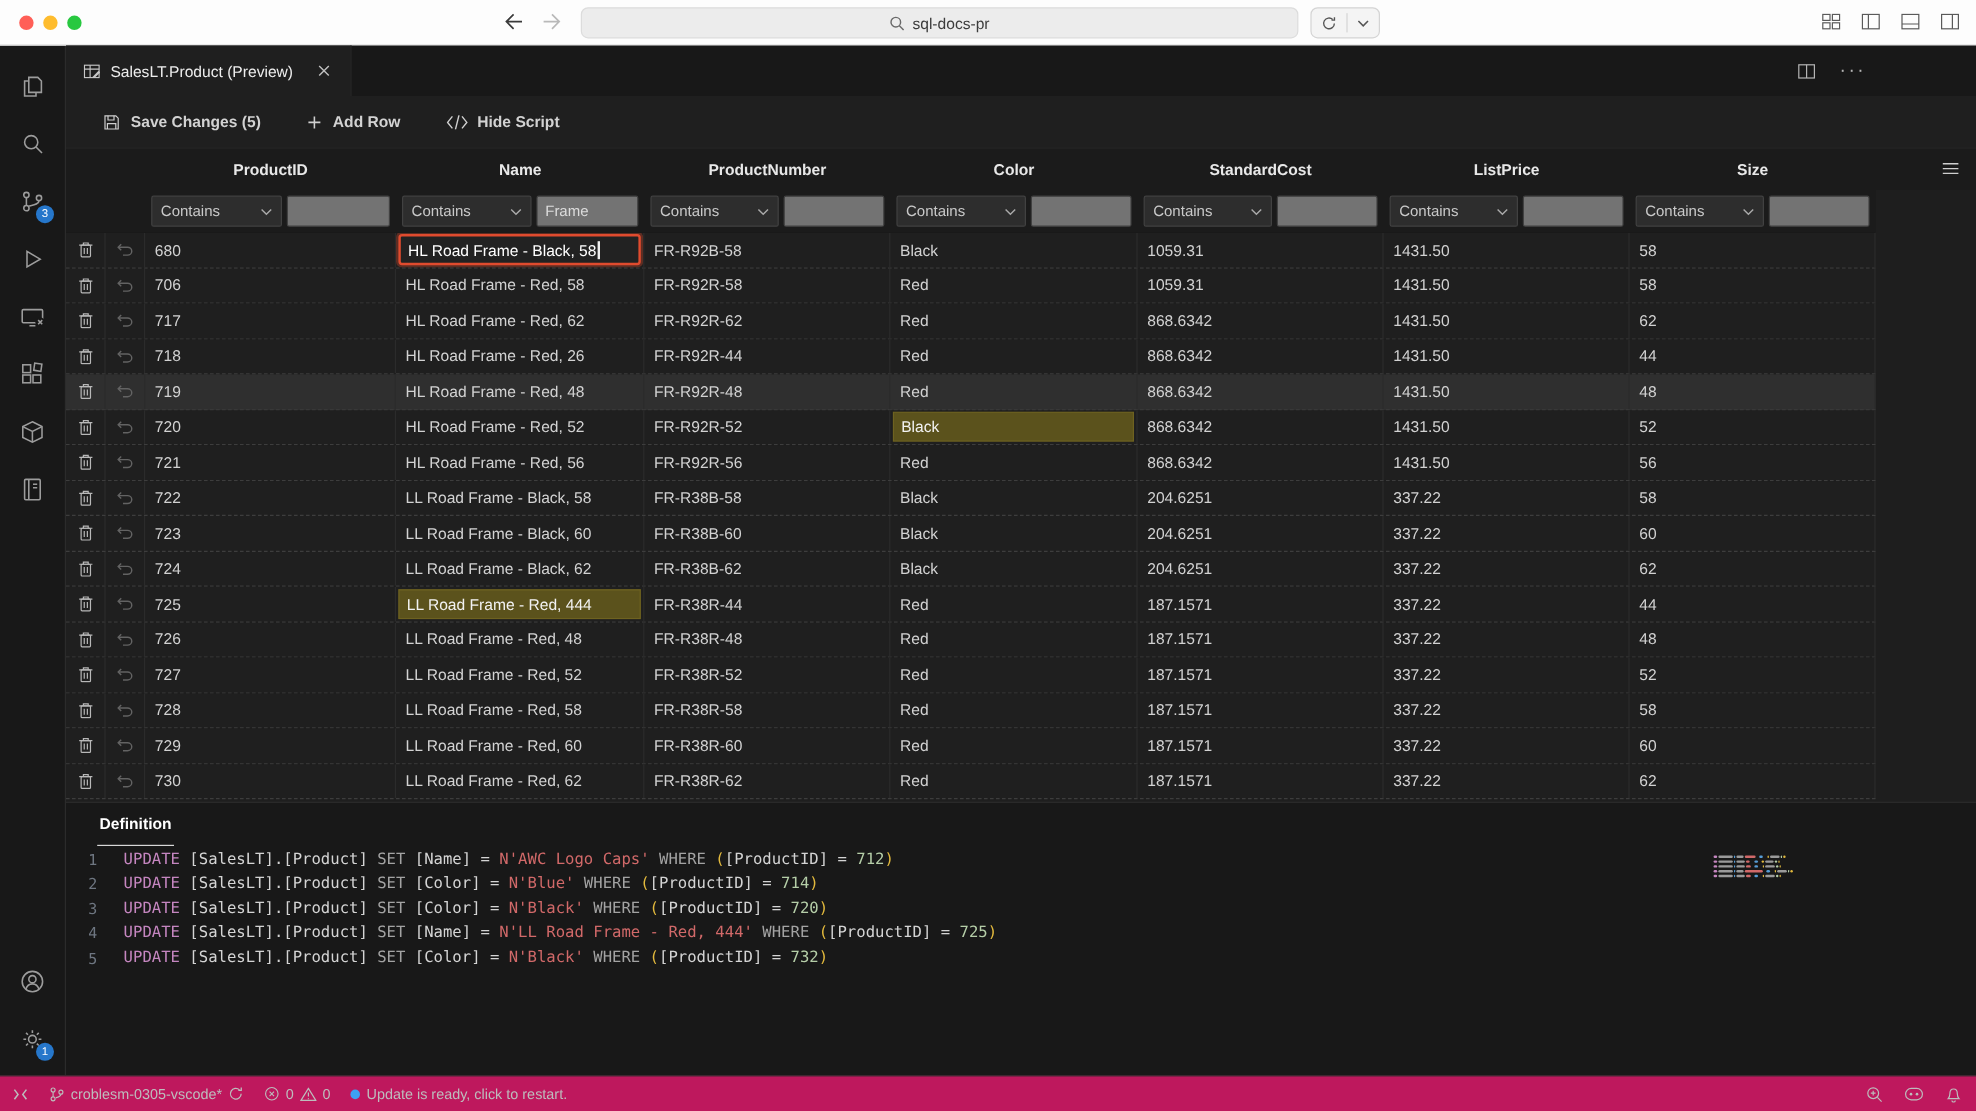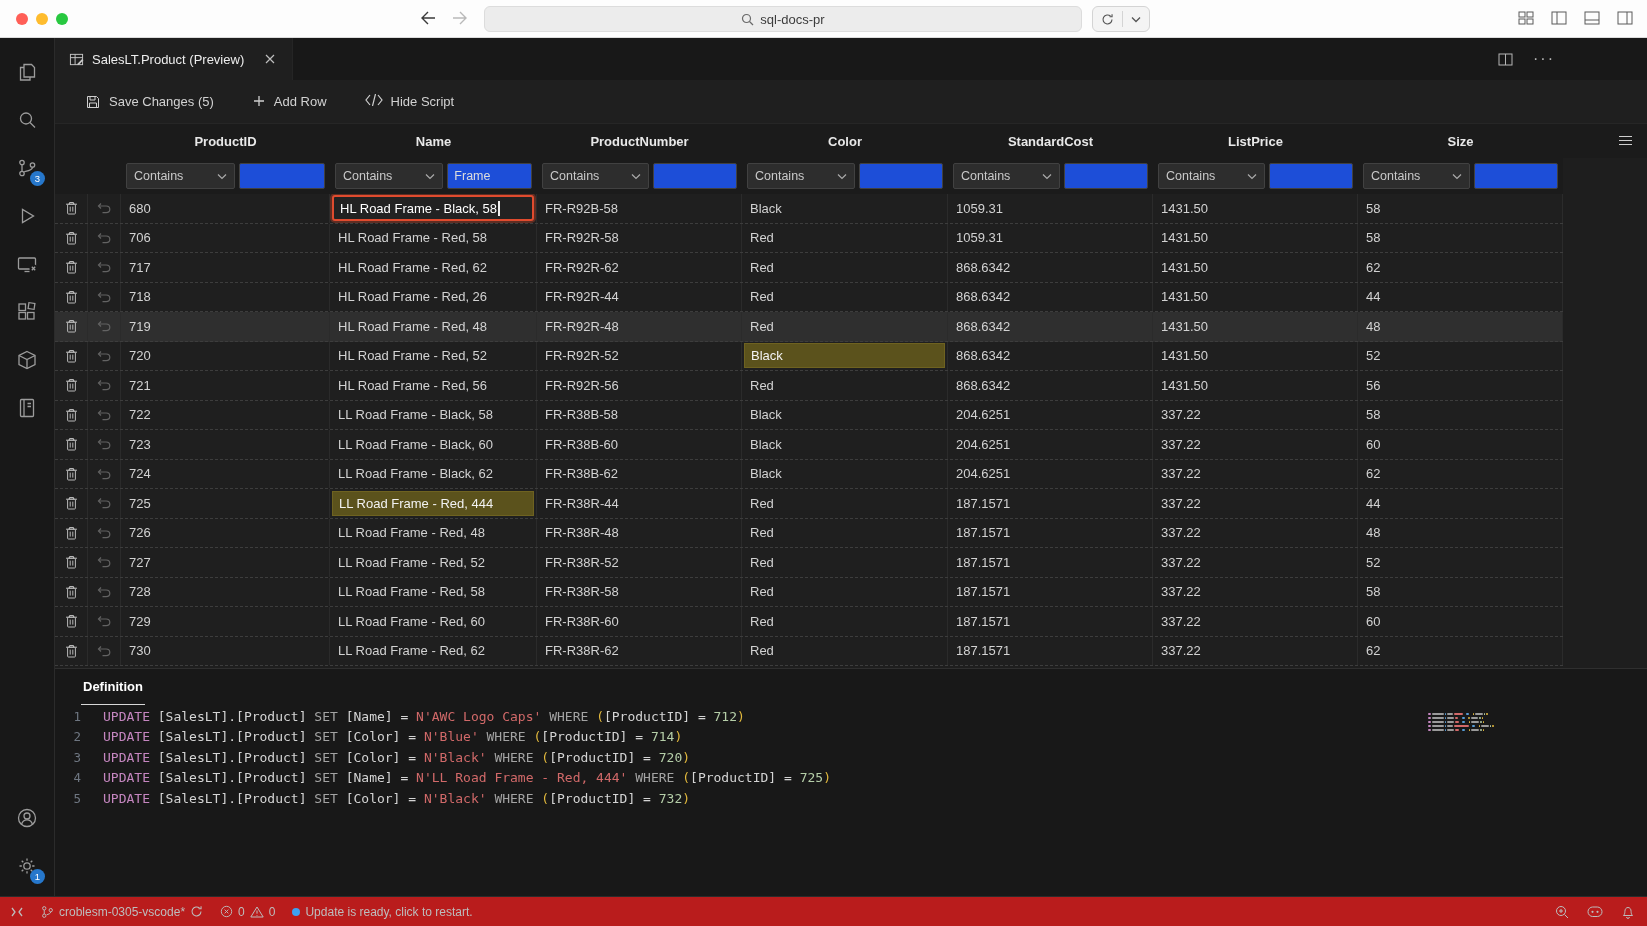--- a/index.html
+++ b/index.html
@@ -33,39 +33,39 @@
 
   
   .tabstrip{height:42px;background:#181818;display:flex;align-items:stretch;flex:0 0 42px;position:relative}
   .tab{background:#1f1f1f;display:flex;align-items:center;gap:8px;padding:0 12px 0 14px;border-right:1px solid #252525;color:#ededed}
   .tab-close{display:flex;align-items:center;justify-content:center;width:20px;height:20px;border-radius:4px;margin-left:8px}
   .tab-actions{position:absolute;right:92px;top:0;height:42px;display:flex;align-items:center;gap:20px;color:#b5b5b5}
   .moredots{font-size:16px;letter-spacing:2px;color:#b5b5b5}
 
   
   .toolbar{height:44px;background:#1f1f1f;border-bottom:1px solid #262626;display:flex;align-items:center;padding-left:30px;flex:0 0 44px}
-  .tb-btn{display:flex;align-items:flex-start;gap:8px;color:#d2d2d2;margin-right:38px;cursor:pointer;font-weight:400}
+  .tb-btn{display:flex;align-items:center;gap:8px;color:#d2d2d2;margin-right:38px;cursor:pointer;font-weight:700}
   .tb-right{margin-left:auto;display:flex;align-items:center;gap:10px;margin-right:84px}
   .tb-label{color:#c8c8c8}
   .combo{width:270px;height:26px;background:#2d2d2d;border:1px solid #404040;border-radius:3px;display:flex;align-items:center;
     justify-content:space-between;padding:0 8px;color:#d8d8d8}
   .bluebtn{width:27px;height:26px;background:#2a8ae0;border-radius:4px;display:flex;align-items:center;justify-content:center;cursor:pointer}
 
   
   .gridwrap{flex:1;min-height:0;display:flex;flex-direction:column;overflow:hidden;background:#1e1e1e}
   .gridcols{display:grid;grid-template-columns:33px 33px 209px 207px 205px 206px 205px 205px 205px;width:1508px}
   .grid-headerbar{position:relative;background:#1b1b1b;flex:0 0 34px}
   .grid-header{height:34px;align-items:center}
   .hcell{font-weight:bold;color:#e8e8e8;text-align:center;font-size:13px;overflow:hidden;white-space:nowrap}
   .hamburger{position:absolute;right:14px;top:11px}
   .filter-row{height:36px;background:#1b1b1b;align-items:center;flex:0 0 36px}
   .fcell{display:flex;gap:4px;padding:0 5px;align-items:center;height:100%}
   .fsel{flex:0 0 55%;height:26px;background:#2d2d2d;border:1px solid #414141;border-radius:2px;display:flex;align-items:center;
     justify-content:space-between;padding:0 7px;color:#c9c9c9;font-size:12.5px;cursor:pointer}
-  .finput{flex:1;min-width:0;height:26px;background:#1d4ed8;border:1px solid #414141;border-radius:2px;color:#dddddd;
+  .finput{flex:1;min-width:0;height:26px;background:#737373;border:1px solid #414141;border-radius:2px;color:#dddddd;
     padding:0 6px;font-size:12.5px;font-family:"Liberation Sans",sans-serif;outline:none}
   .grid-body{flex:1;overflow:hidden}
   .grow{height:29.5px;border-bottom:1px dashed #3d3d3d;background:#1f1f1f;color:#d2d2d2}
   .grow.hover{background:#2f2f2f}
   .gcell{display:flex;align-items:center;padding:0 8px;border-right:1px solid #2b2b2b;overflow:hidden;white-space:nowrap;height:100%}
   .gcell.icon-col{justify-content:center;padding:0;cursor:pointer}
   .gcell.editwrap,.gcell.dirtywrap{padding:0 2px}
   .editbox{flex:1;display:flex;align-items:center;height:26px;padding:0 6px;background:#222222;border:2px solid #e04b2e;
     border-radius:3px;box-shadow:0 0 0 2px rgba(224,75,46,.33);color:#ffffff}
   .caret{width:1.5px;height:15px;background:#eeeeee;margin-left:1px}
@@ -81,21 +81,21 @@
   .codearea{flex:1;position:relative;font-family:"DejaVu Sans Mono",monospace;font-size:13px;line-height:20.4px;padding-top:2px;overflow:hidden}
   .code-line{display:flex}
   .ln{width:48px;flex:0 0 48px;text-align:right;padding-right:22px;color:#6e7681;font-size:12.5px}
   .code-text{white-space:pre}
   .tk-m{color:#c586c0}.tk-w{color:#d4d4d4}.tk-b{color:#a3a3a3}.tk-s{color:#d16969}.tk-n{color:#b5cea8}.tk-y{color:#e2b93d}
   .minimap{position:absolute;right:127px;top:8px;width:92px}
   .mm-row{display:flex;gap:1px;height:2px;margin-bottom:2px}
   .mm-row span{display:block;height:2px;border-radius:1px}
 
   
-  .statusbar{height:30px;flex:0 0 30px;background:#b91c1c;border-top:1px solid #2b2b2b;display:flex;align-items:center;
+  .statusbar{height:30px;flex:0 0 30px;background:#be185d;border-top:1px solid #2b2b2b;display:flex;align-items:center;
     padding:0 12px 0 10px;font-size:12px;color:#bdbdbd}
   .sb-item{display:flex;align-items:center;gap:5px;margin-right:17px;cursor:pointer}
   .sb-right{margin-left:auto;display:flex;align-items:center;gap:18px}
   .dot{width:8px;height:8px;border-radius:50%;background:#3da0f2}
   svg{display:block}
 </style>
 </head>
 <body>
 
 <div class="window">

